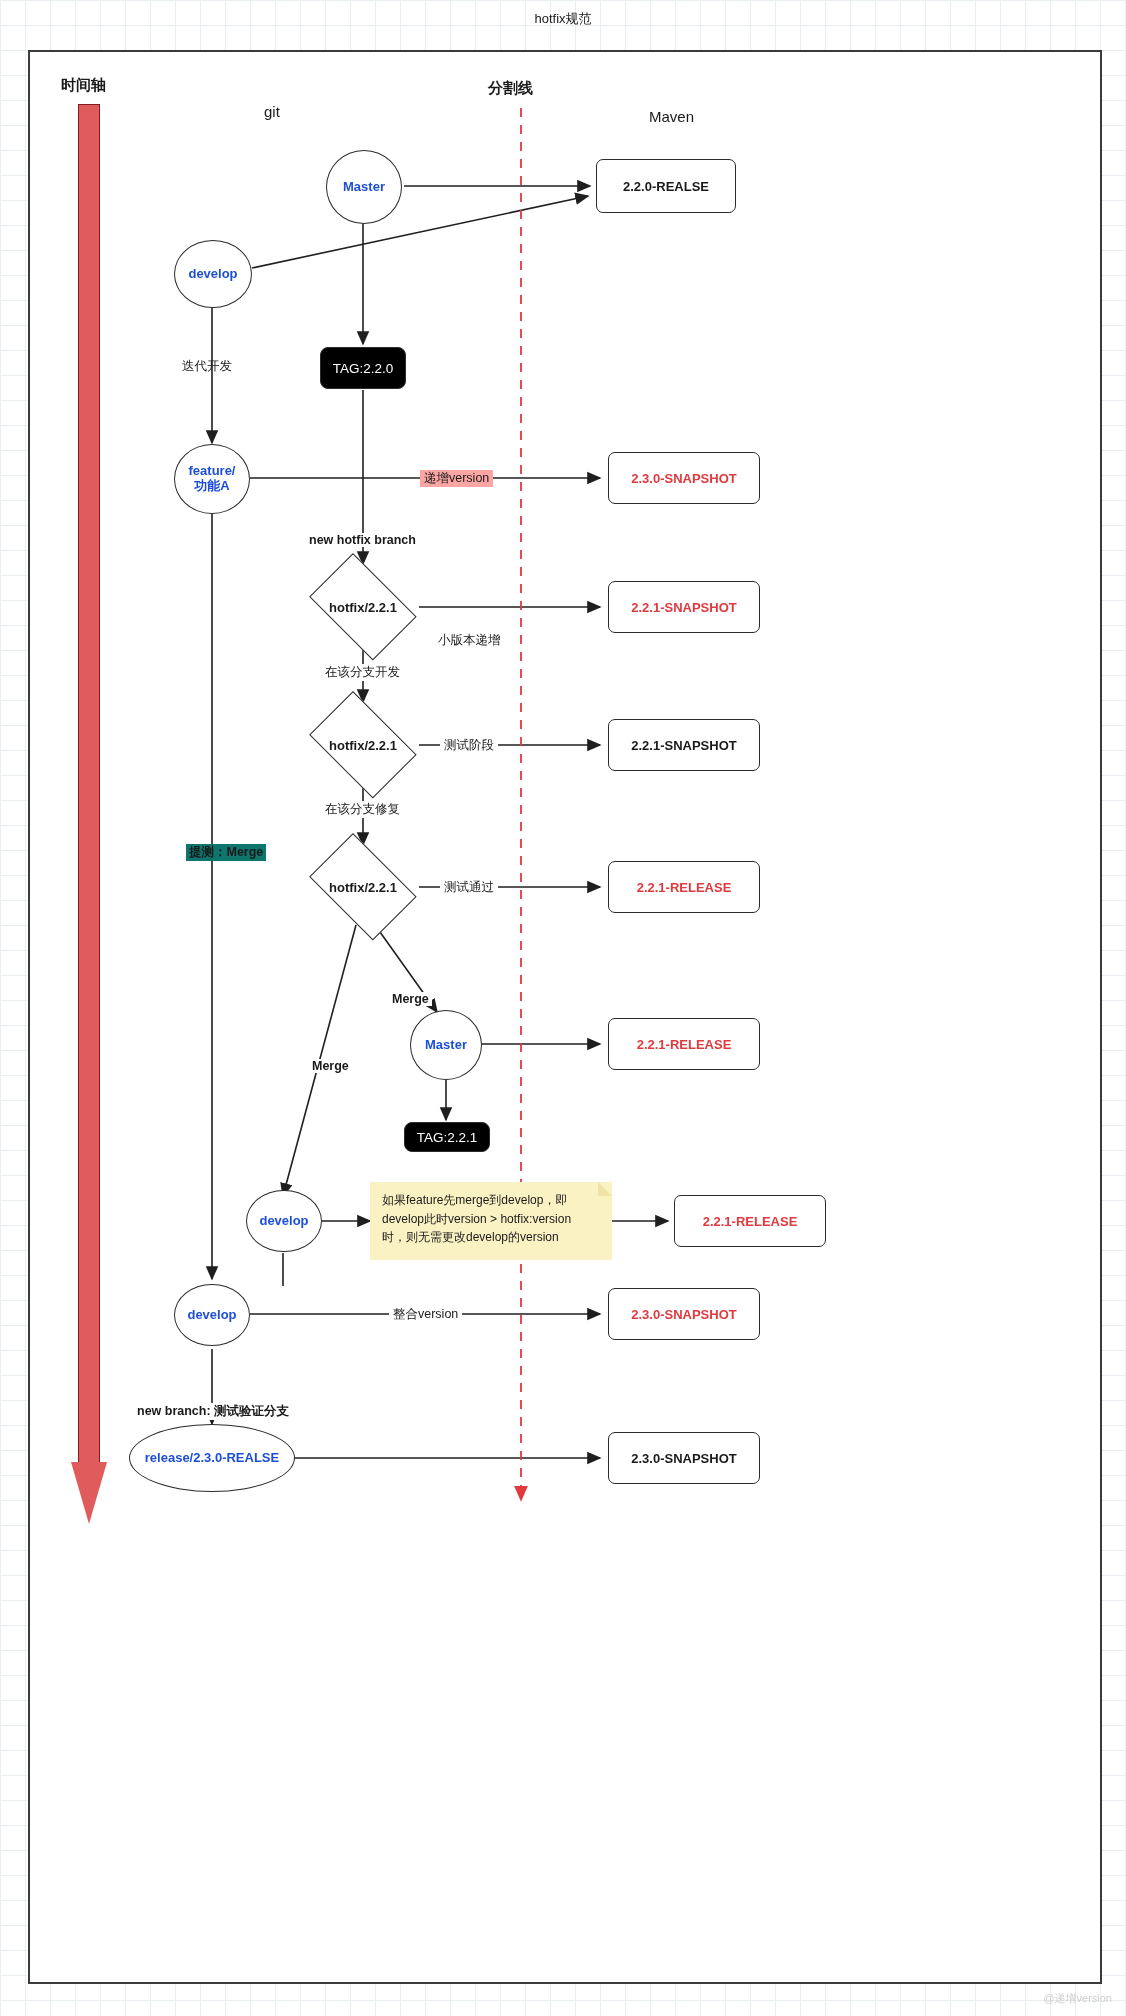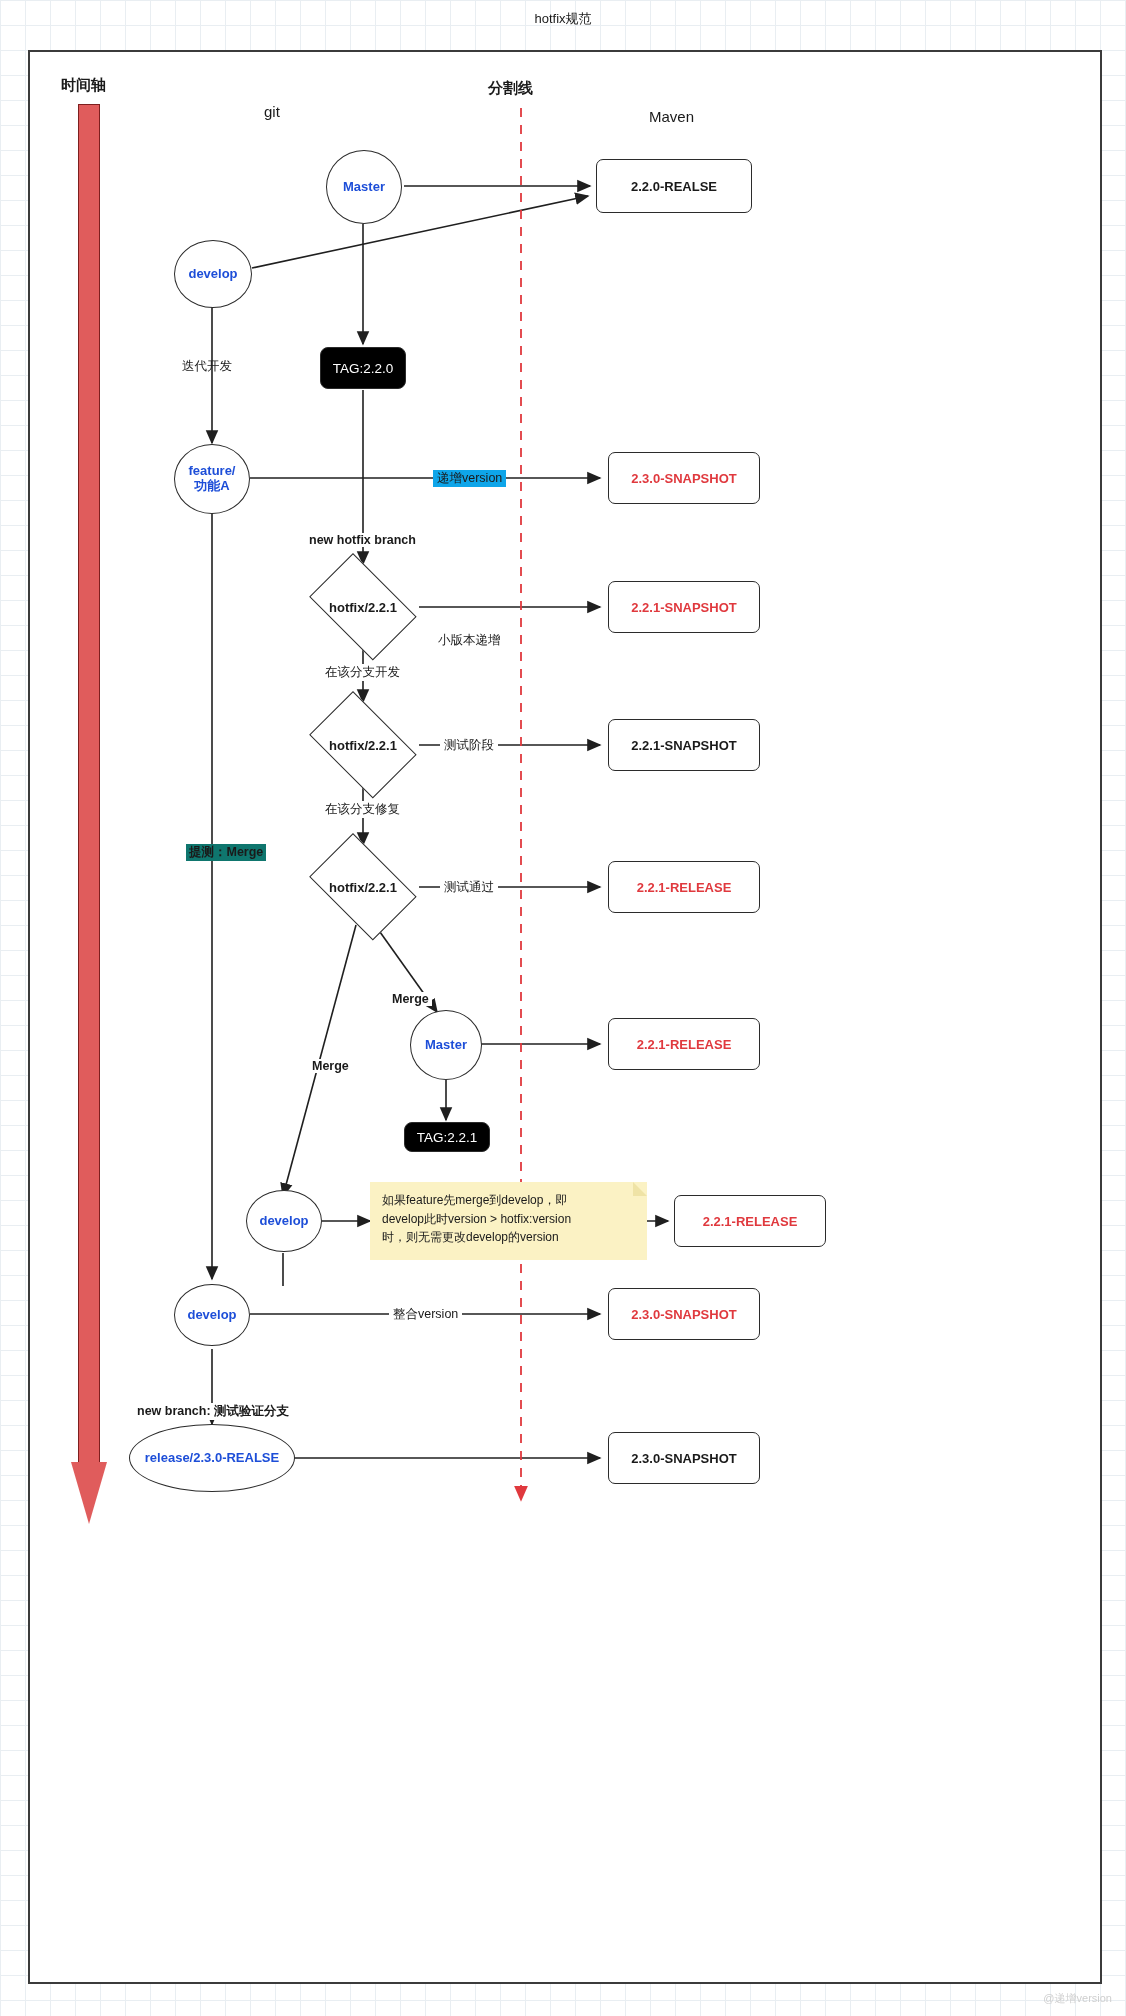--- a/index.html
+++ b/index.html
@@ -189,48 +189,48 @@
 <div class="node ellipse" style="left:410px;top:1010px;width:72px;height:70px;">Master</div>
 
 <div class="tag" style="left:404px;top:1122px;width:86px;height:30px;">TAG:2.2.1</div>
 
 <div class="node ellipse" style="left:246px;top:1190px;width:76px;height:62px;">develop</div>
 
 <div class="node ellipse" style="left:174px;top:1284px;width:76px;height:62px;">develop</div>
 
 <div class="node ellipse" style="left:129px;top:1424px;width:166px;height:68px;">release/2.3.0-REALSE</div>
 
-<div class="vbox dark" style="left:596px;top:159px;width:156px;height:54px;">2.2.0-REALSE</div>
+<div class="vbox dark" style="left:596px;top:159px;width:140px;height:54px;">2.2.0-REALSE</div>
 
 <div class="vbox red" style="left:608px;top:452px;width:152px;height:52px;">2.3.0-SNAPSHOT</div>
 
 <div class="vbox red" style="left:608px;top:581px;width:152px;height:52px;">2.2.1-SNAPSHOT</div>
 
 <div class="vbox dark" style="left:608px;top:719px;width:152px;height:52px;">2.2.1-SNAPSHOT</div>
 
 <div class="vbox red" style="left:608px;top:861px;width:152px;height:52px;">2.2.1-RELEASE</div>
 
 <div class="vbox red" style="left:608px;top:1018px;width:152px;height:52px;">2.2.1-RELEASE</div>
 
 <div class="vbox red" style="left:674px;top:1195px;width:152px;height:52px;">2.2.1-RELEASE</div>
 
 <div class="vbox red" style="left:608px;top:1288px;width:152px;height:52px;">2.3.0-SNAPSHOT</div>
 
 <div class="vbox dark" style="left:608px;top:1432px;width:152px;height:52px;">2.3.0-SNAPSHOT</div>
 
-<div class="note" style="left:370px;top:1182px;width:277px;height:78px;">
+<div class="note" style="left:370px;top:1182px;width:242px;height:78px;">
   <div>如果feature先merge到develop，即</div>
   <div>develop此时version &gt; hotfix:version</div>
   <div>时，则无需更改develop的version</div>
   <div class="note-fold"></div>
 </div>
 
 <div class="lbl edge-lbl" style="left:182px;top:358px;">迭代开发</div>
 
-<div class="lbl edge-lbl" style="left:433px;top:470px;background:#0ea5e9;padding:0 4px;">递增version</div>
+<div class="lbl edge-lbl" style="left:420px;top:470px;background:#fca5a5;padding:0 4px;">递增version</div>
 
 <div class="lbl edge-lbl-b" style="left:306px;top:505px;background:#fff;padding:0 3px;">new hotfix branch</div>
 
 <div class="lbl edge-lbl" style="left:434px;top:599px;background:#fff;padding:0 4px;margin-top:33px;">小版本递增</div>
 
 <div class="lbl edge-lbl" style="left:322px;top:664px;background:#fff;padding:0 3px;">在该分支开发</div>
 
 <div class="lbl edge-lbl" style="left:440px;top:737px;background:#fff;padding:0 4px;">测试阶段</div>
 
 <div class="lbl edge-lbl" style="left:322px;top:801px;background:#fff;padding:0 3px;">在该分支修复</div>

